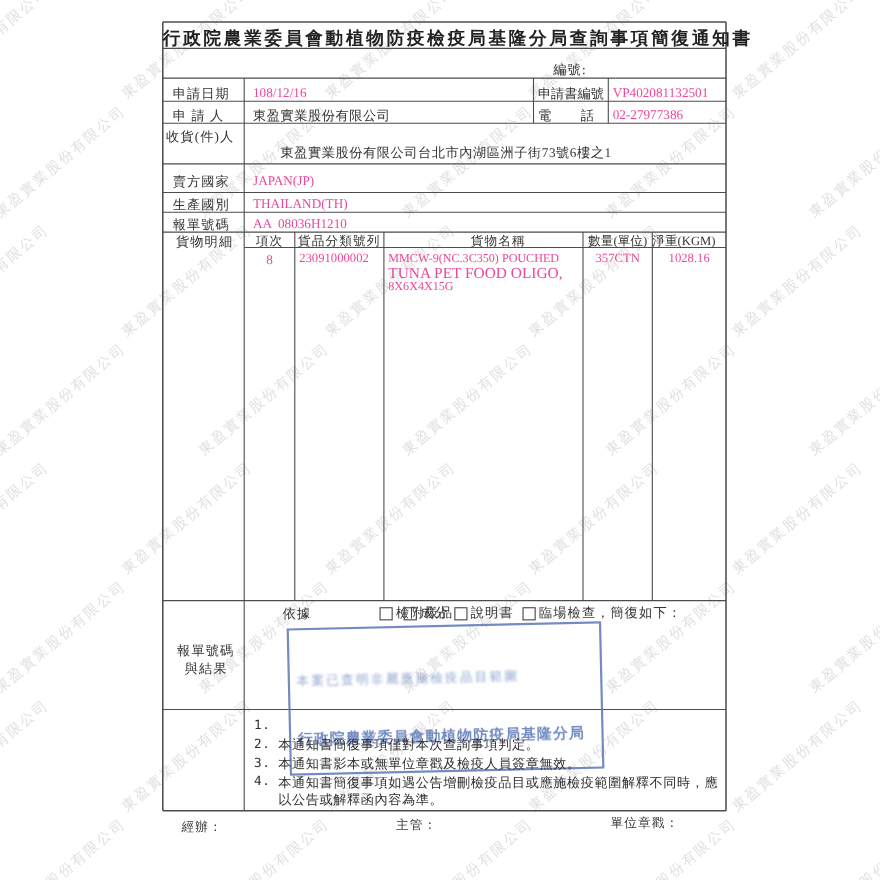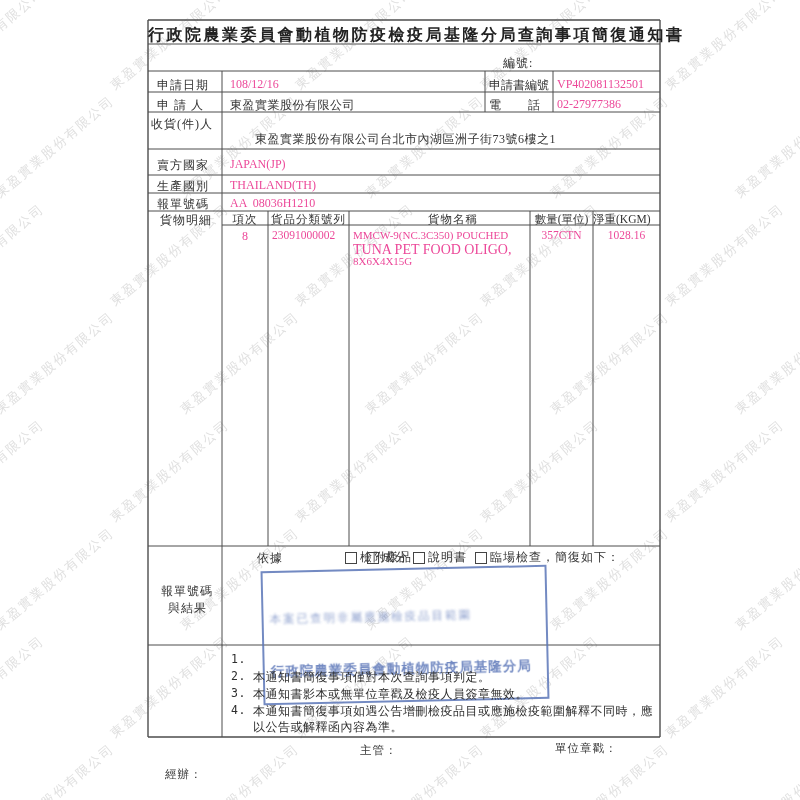--- a/index.html
+++ b/index.html
@@ -192,15 +192,15 @@
 </div>
 <div class="note-row" style="top:686px;">
   <span class="note-num">3.</span>
   <span class="note-text">本通知書影本或無單位章戳及檢疫人員簽章無效。</span>
 </div>
 <div class="note-row" style="top:703px;">
   <span class="note-num">4.</span>
   <span class="note-text">本通知書簡復事項如遇公告增刪檢疫品目或應施檢疫範圍解釋不同時，應以公告或解釋函內容為準。</span>
 </div>
 
-<div class="abs footer-lbl" style="left:165px;top:767px;">經辦：</div>
+<div class="abs footer-lbl" style="left:165px;top:744px;">經辦：</div>
 <div class="abs footer-lbl" style="left:360px;top:743px;">主管：</div>
 <div class="abs footer-lbl" style="left:555px;top:741px;">單位章戳：</div>
 
 </body></html>

